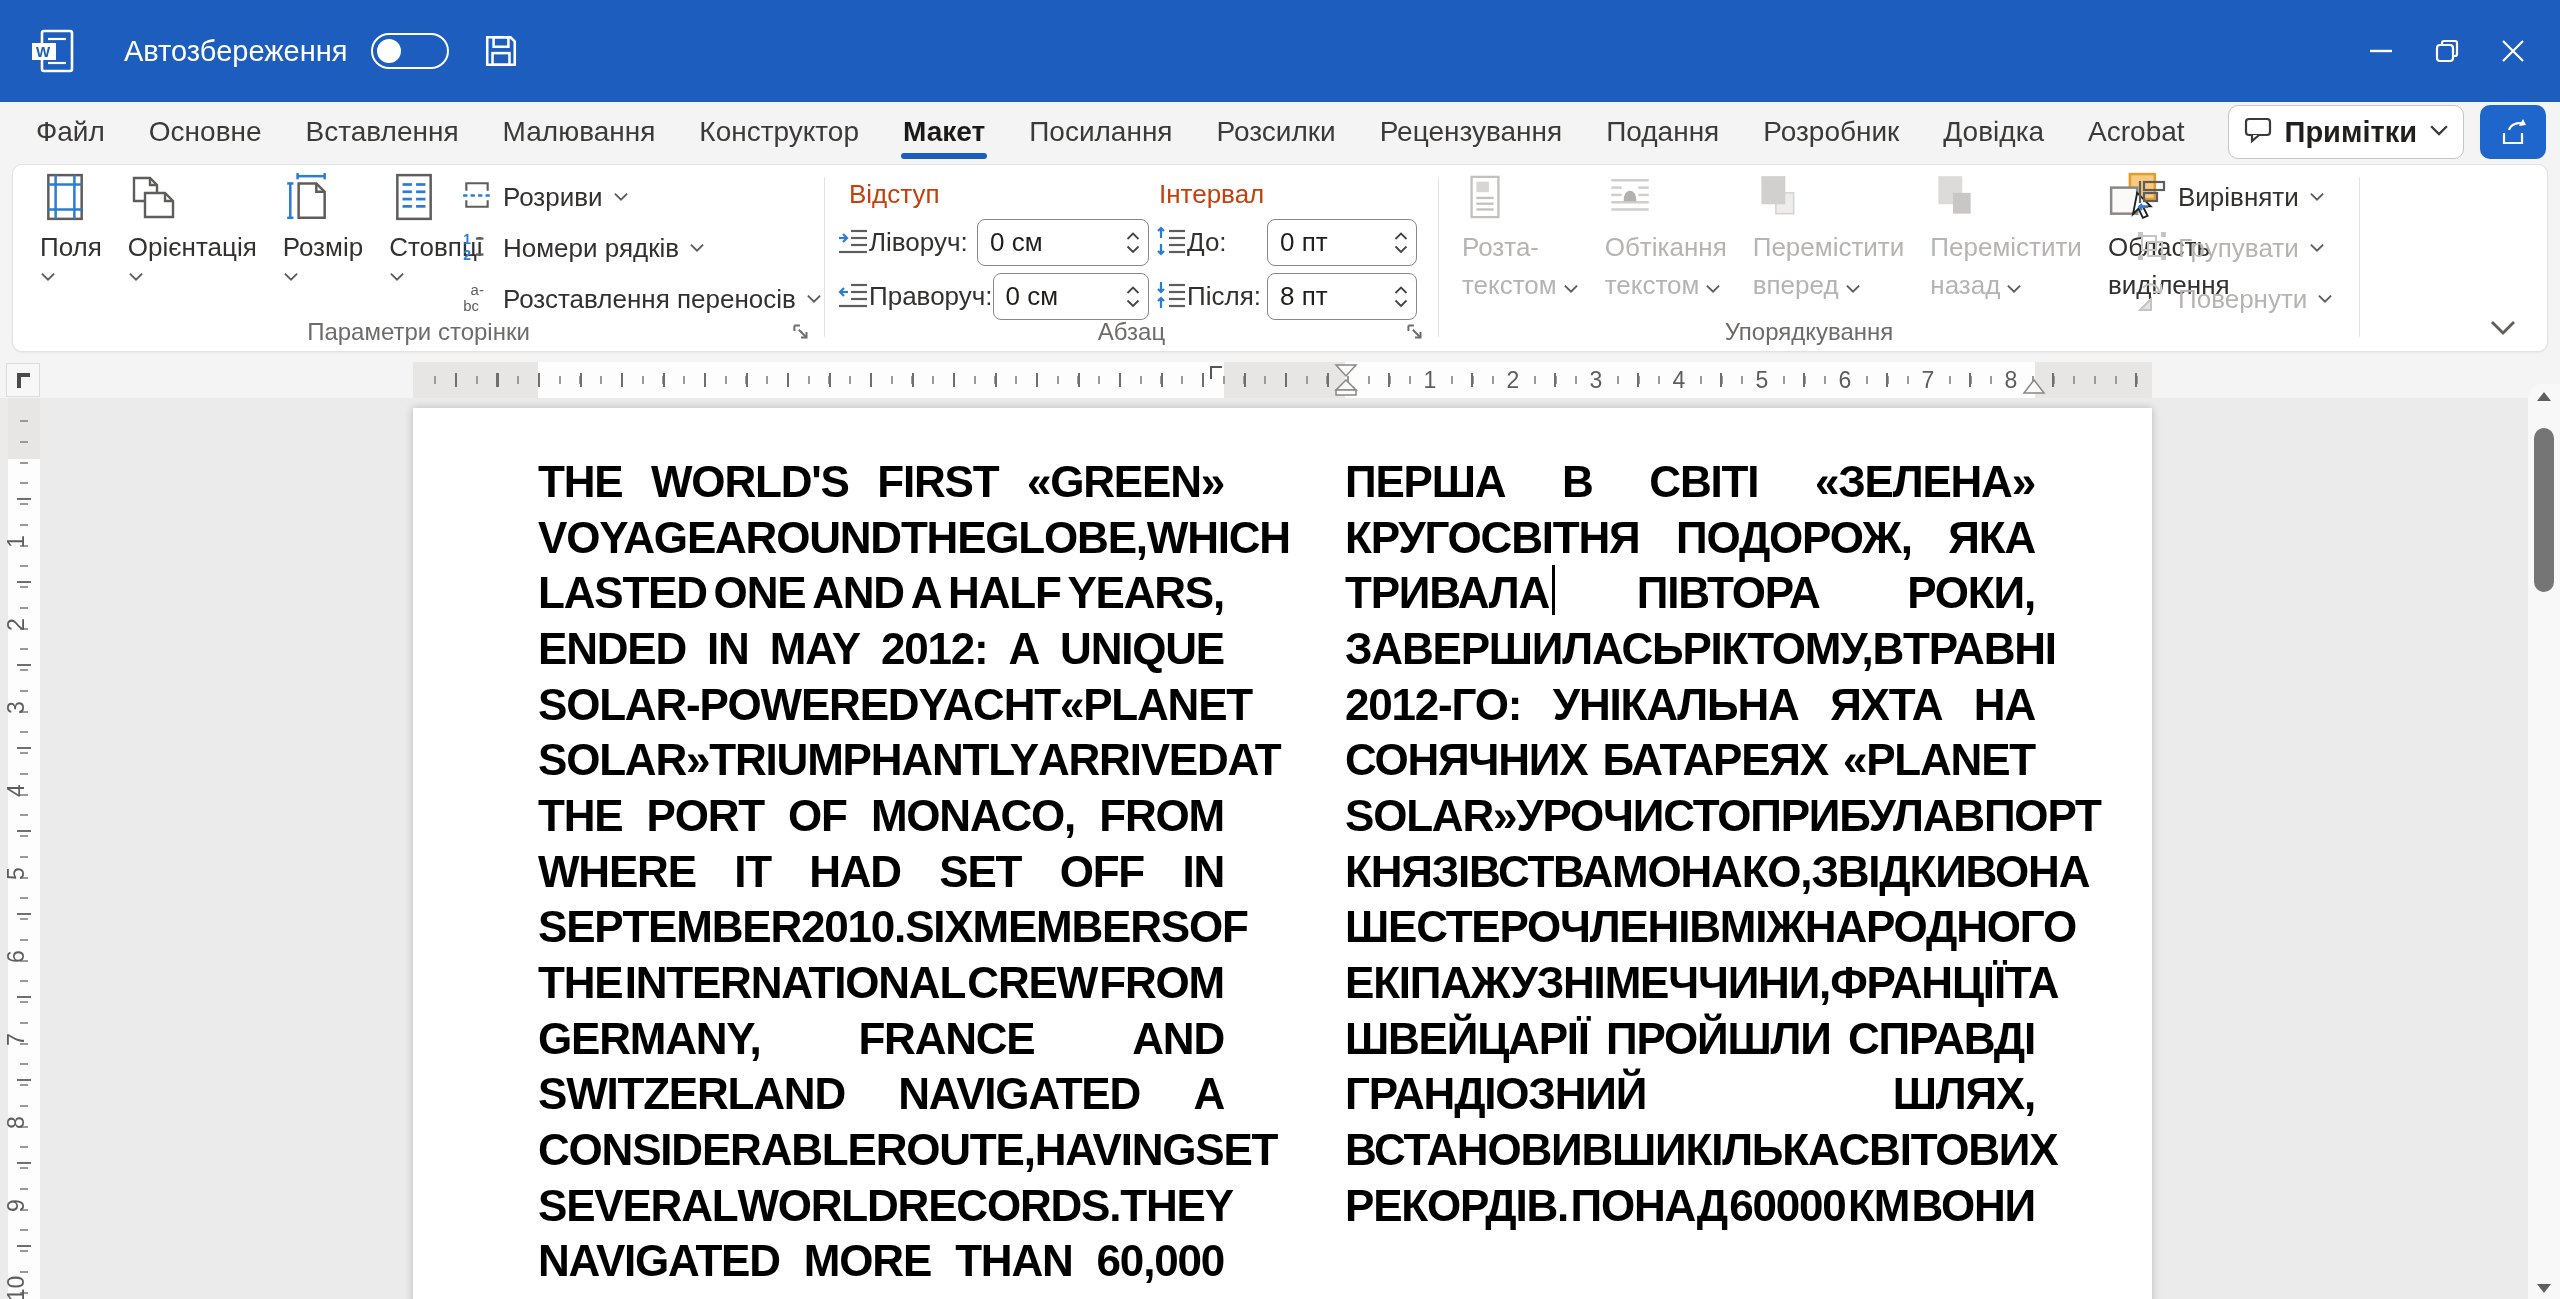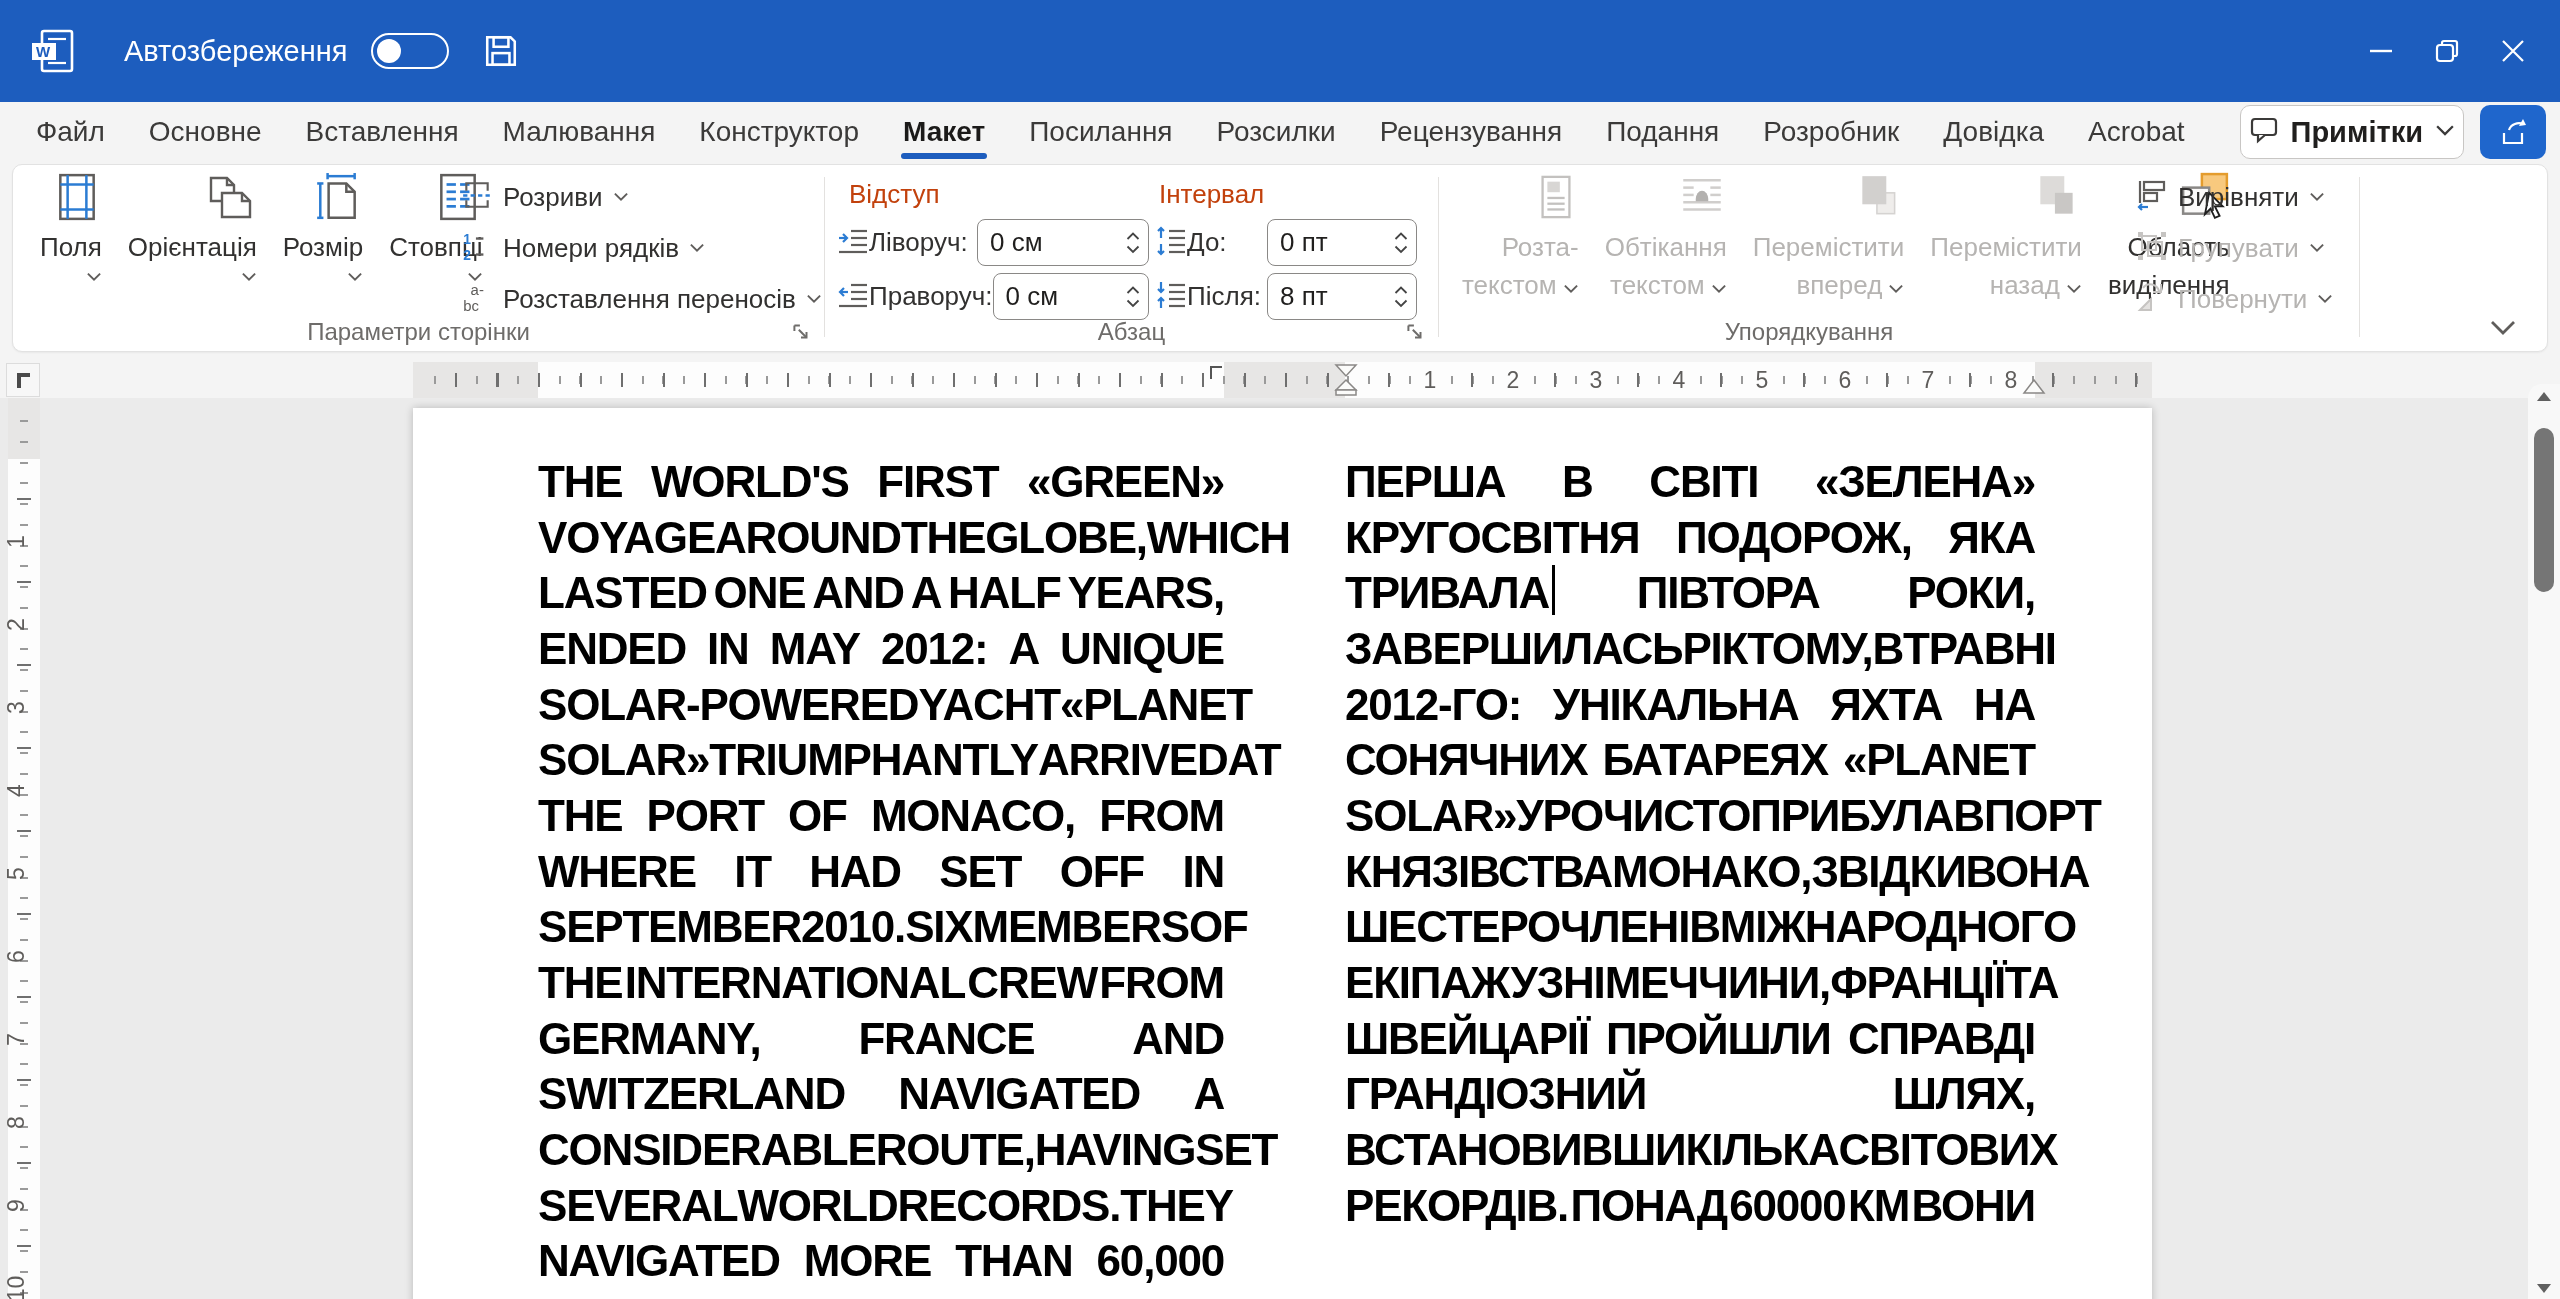--- a/index.html
+++ b/index.html
@@ -25,35 +25,35 @@
 
   
   .tabrow{position:absolute;left:0;top:102px;width:2560px;height:60px;background:var(--chrome);
     display:flex;align-items:center}
   .tabs{display:flex;margin-left:14px;height:100%}
   .tab{position:relative;padding:0 22px;display:flex;align-items:center;font-size:28px;color:#3b3a39;cursor:pointer;white-space:nowrap}
   .tab.active{font-weight:bold;color:#1b1a19}
   .tab.active::after{content:"";position:absolute;left:20px;right:20px;bottom:3px;height:6px;border-radius:3px;background:var(--blue)}
   .tabrow-right{margin-left:auto;display:flex;align-items:center;gap:16px;margin-right:14px}
   .comments-btn{height:54px;background:#fff;border:1.5px solid #c8c6c4;border-radius:10px;
-    display:flex;align-items:center;padding:0 8px;gap:12px;cursor:pointer}
+    display:flex;align-items:center;padding:0 14px;gap:12px;cursor:pointer}
   .comments-btn .lbl{font-size:29px;font-weight:bold;color:#201f1e}
   .share-btn{width:66px;height:54px;border-radius:10px;background:#1f66cc;display:flex;align-items:center;justify-content:center;cursor:pointer}
 
   
   .ribbon{position:absolute;left:0;top:162px;width:2560px;height:200px;background:var(--chrome)}
   .panel{position:absolute;left:12px;top:2px;width:2536px;height:188px;background:#fff;
     border:1px solid var(--panel-border);border-radius:10px;box-shadow:0 1px 2px rgba(0,0,0,.05)}
   .rgroup{position:absolute;top:0;bottom:0}
   .gdivider{position:absolute;top:12px;bottom:14px;width:1px;background:#e3e1df}
   .group-label{position:absolute;left:0;right:0;bottom:5px;text-align:center;font-size:24px;color:#6e6c6a;pointer-events:none}
   .launcher{position:absolute;right:10px;bottom:6px;width:26px;height:26px;cursor:pointer;display:flex;align-items:center;justify-content:center}
 
   .big-row{position:absolute;left:14px;top:7px;display:flex}
-  .bigbtn{display:flex;flex-direction:column;align-items:flex-end;padding:0 13px;cursor:pointer}
+  .bigbtn{display:flex;flex-direction:column;align-items:flex-start;padding:0 13px;cursor:pointer}
   .bigbtn .ic{height:52px;display:flex;align-items:flex-start;justify-content:center}
   .bigbtn .bl{font-size:26px;color:var(--ink);margin-top:8px;line-height:30px;text-align:center;white-space:nowrap}
   .bigbtn .chev{margin-top:6px}
   .bigbtn.disabled .bl{color:var(--dis)}
 
   .menu-col{position:absolute;display:flex;flex-direction:column;gap:5px}
   .menubtn{height:46px;display:flex;align-items:center;gap:10px;cursor:pointer;white-space:nowrap}
   .menubtn .ml{font-size:26px;color:var(--ink)}
   .menubtn.disabled .ml{color:var(--dis)}
 

